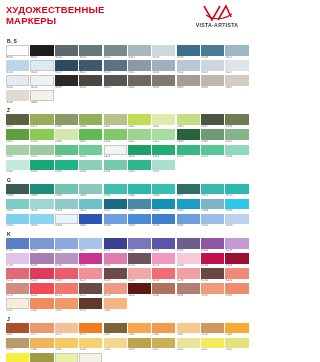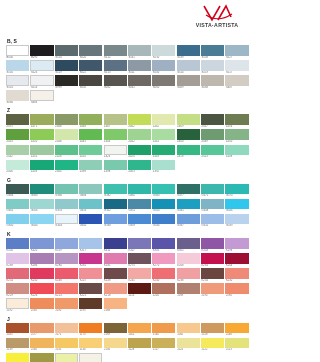--- a/index.html
+++ b/index.html
@@ -81,20 +81,22 @@
     overflow:hidden;
     white-space:nowrap;
   }
 </style>
 </head>
 <body>
 
 <div class="page">
 
   <div class="header">
+    <div class="title">ХУДОЖЕСТВЕННЫЕ
+МАРКЕРЫ</div>
 
     <div class="logo">
       <svg width="66" height="19" viewBox="0 0 66 19">
         <g fill="none" stroke="#d4001a" stroke-width="1.5">
           <path d="M20 2 L28 16 L36 2" stroke-width="1.6"></path>
           <path d="M34 16 L42 2 L47 13" stroke-width="1.6"></path>
         </g>
         <path d="M22 11 Q34 19 48 10" fill="none" stroke="#d4001a" stroke-width="1.1"></path>
       </svg>
       <div class="logo-word">VISTA·ARTISTA</div>

